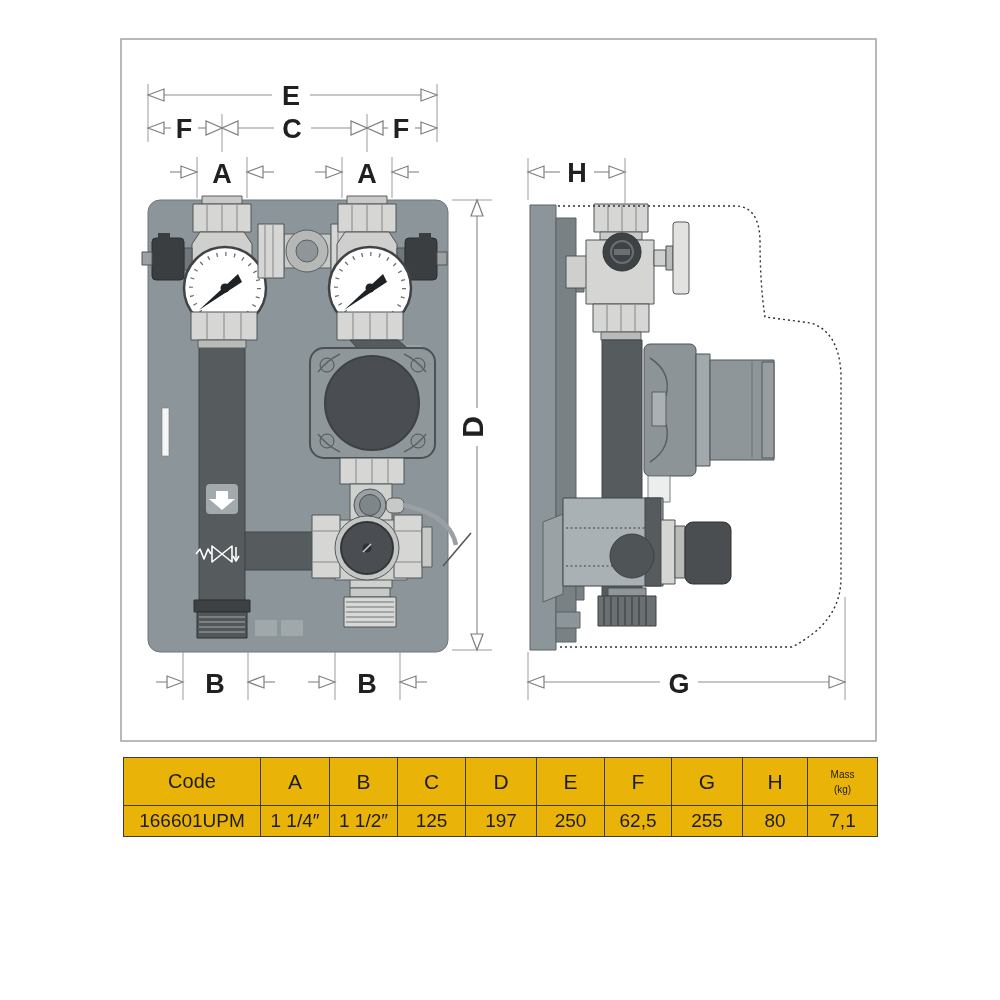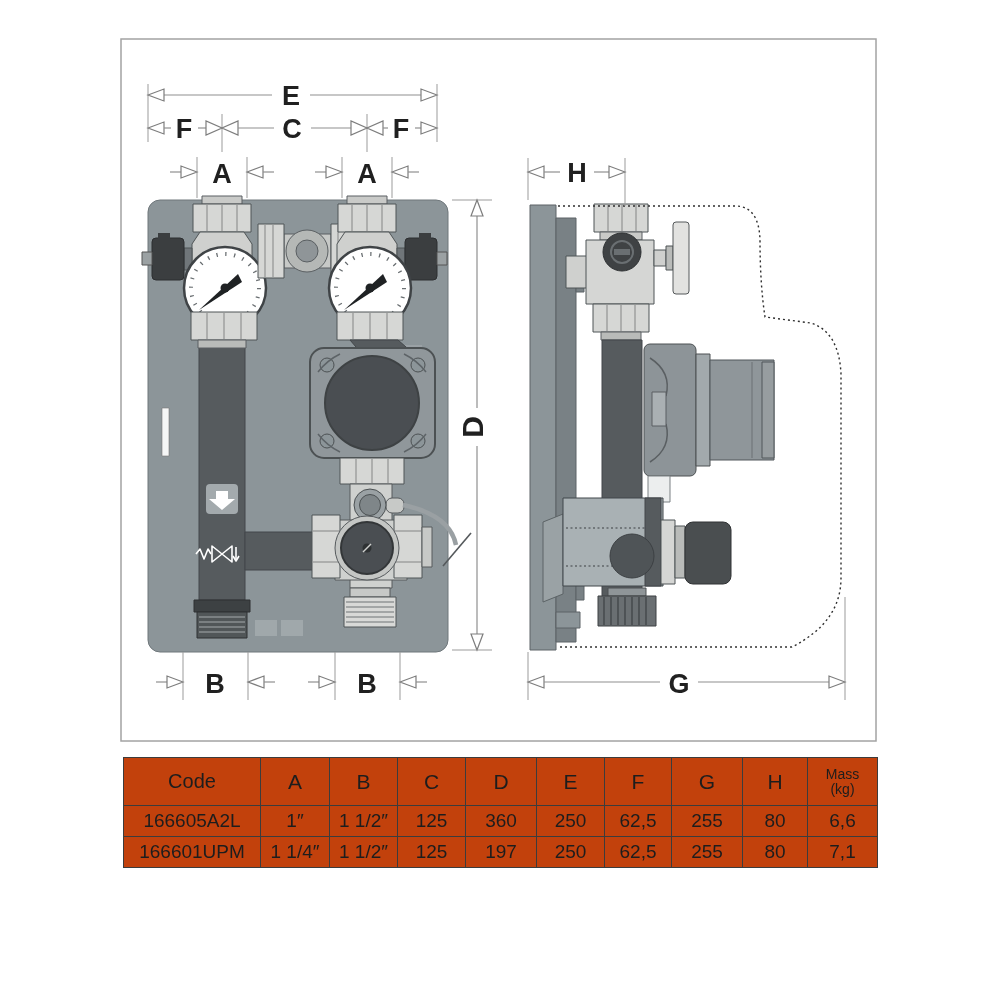--- a/index.html
+++ b/index.html
@@ -4,24 +4,24 @@
 <style>
   html,body{margin:0;padding:0;background:#fff;}
   .page{position:relative;width:1000px;height:1000px;background:#fff;
         font-family:"Liberation Sans",sans-serif;overflow:hidden;}
   .drawing{position:absolute;left:0;top:0;}
   
   table.dims{position:absolute;left:123px;top:757px;width:754px;
              border-collapse:collapse;table-layout:fixed;
              color:#1d1d1d;}
   table.dims th,table.dims td{border:1px solid #3c3c3c;text-align:center;
-             vertical-align:middle;padding:0;background:#c2410c;}
+             vertical-align:middle;padding:0;background:#eab308;}
   table.dims th{height:47px;font-size:21px;font-weight:normal;}
   table.dims th.code-h{font-size:20px;}
-  table.dims th.mass-h{font-size:14px;line-height:15px;}
+  table.dims th.mass-h{font-size:10px;line-height:15px;}
   table.dims td{height:30px;font-size:19px;}
   td.code-cell{font-size:19px;letter-spacing:0;}
 </style>
 </head>
 <body>
 
 <div class="page">
 
 <svg class="drawing" width="1000" height="760" viewBox="0 0 1000 760" font-family="Liberation Sans, sans-serif">
 
@@ -406,32 +406,20 @@
       <th>G</th>
       <th>H</th>
       <th class="mass-h">
         <div>Mass</div>
         <div>(kg)</div>
       </th>
     </tr>
   </thead>
   <tbody>
         <tr>
-          <td class="code-cell">166605A2L</td>
-          <td class="value-cell">1″</td>
-          <td class="value-cell">1 1/2″</td>
-          <td class="value-cell">125</td>
-          <td class="value-cell">360</td>
-          <td class="value-cell">250</td>
-          <td class="value-cell">62,5</td>
-          <td class="value-cell">255</td>
-          <td class="value-cell">80</td>
-          <td class="value-cell">6,6</td>
-        </tr>
-        <tr>
           <td class="code-cell">166601UPM</td>
           <td class="value-cell">1 1/4″</td>
           <td class="value-cell">1 1/2″</td>
           <td class="value-cell">125</td>
           <td class="value-cell">197</td>
           <td class="value-cell">250</td>
           <td class="value-cell">62,5</td>
           <td class="value-cell">255</td>
           <td class="value-cell">80</td>
           <td class="value-cell">7,1</td>

